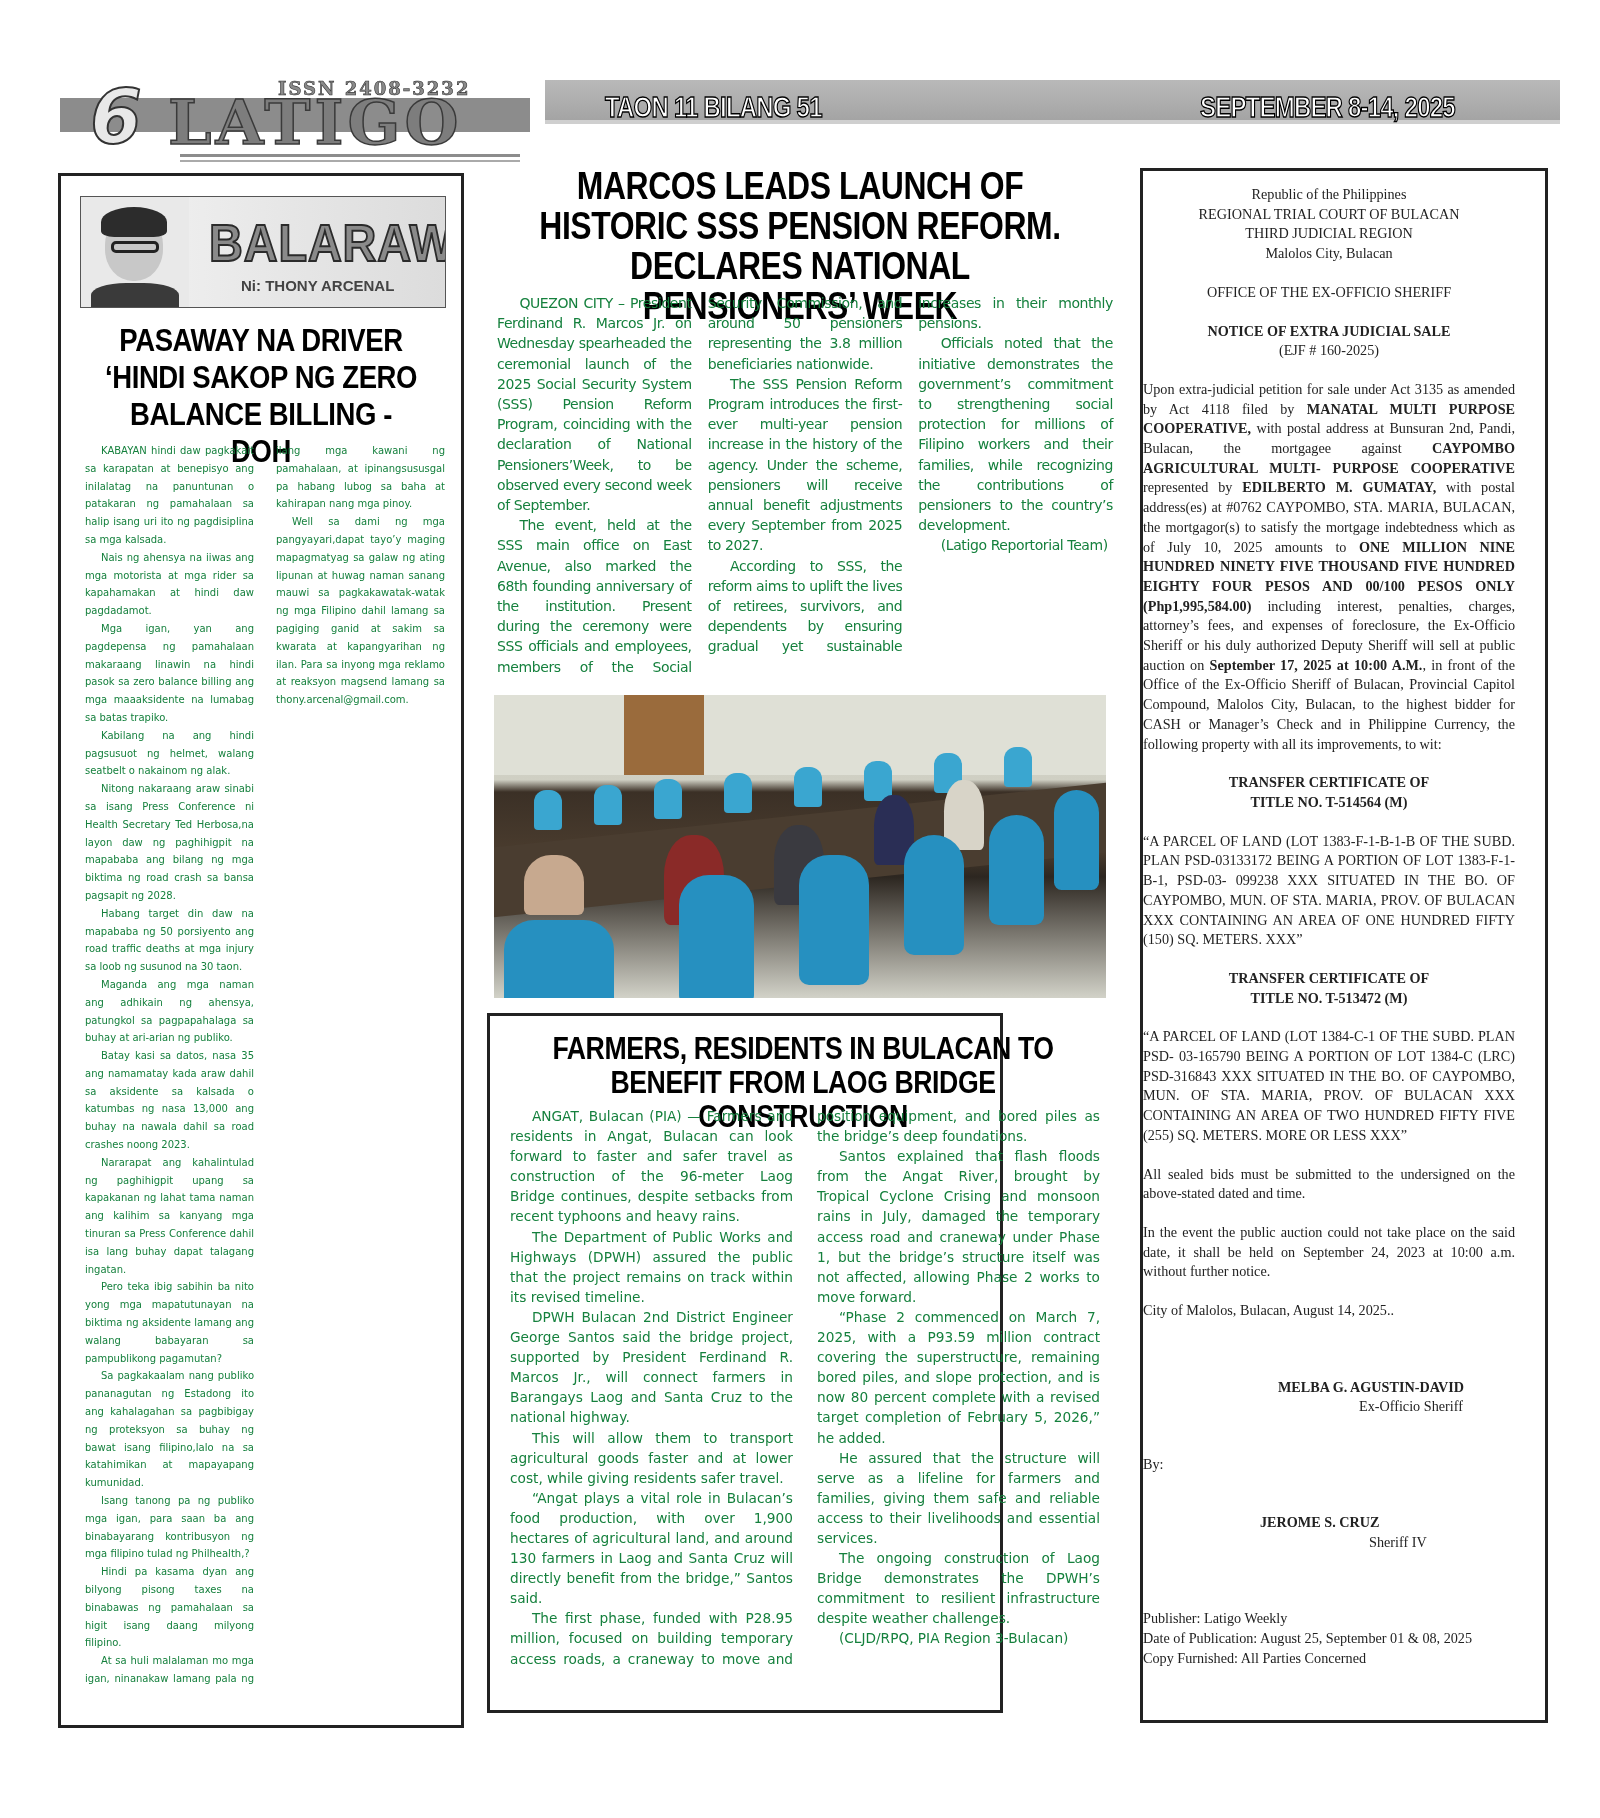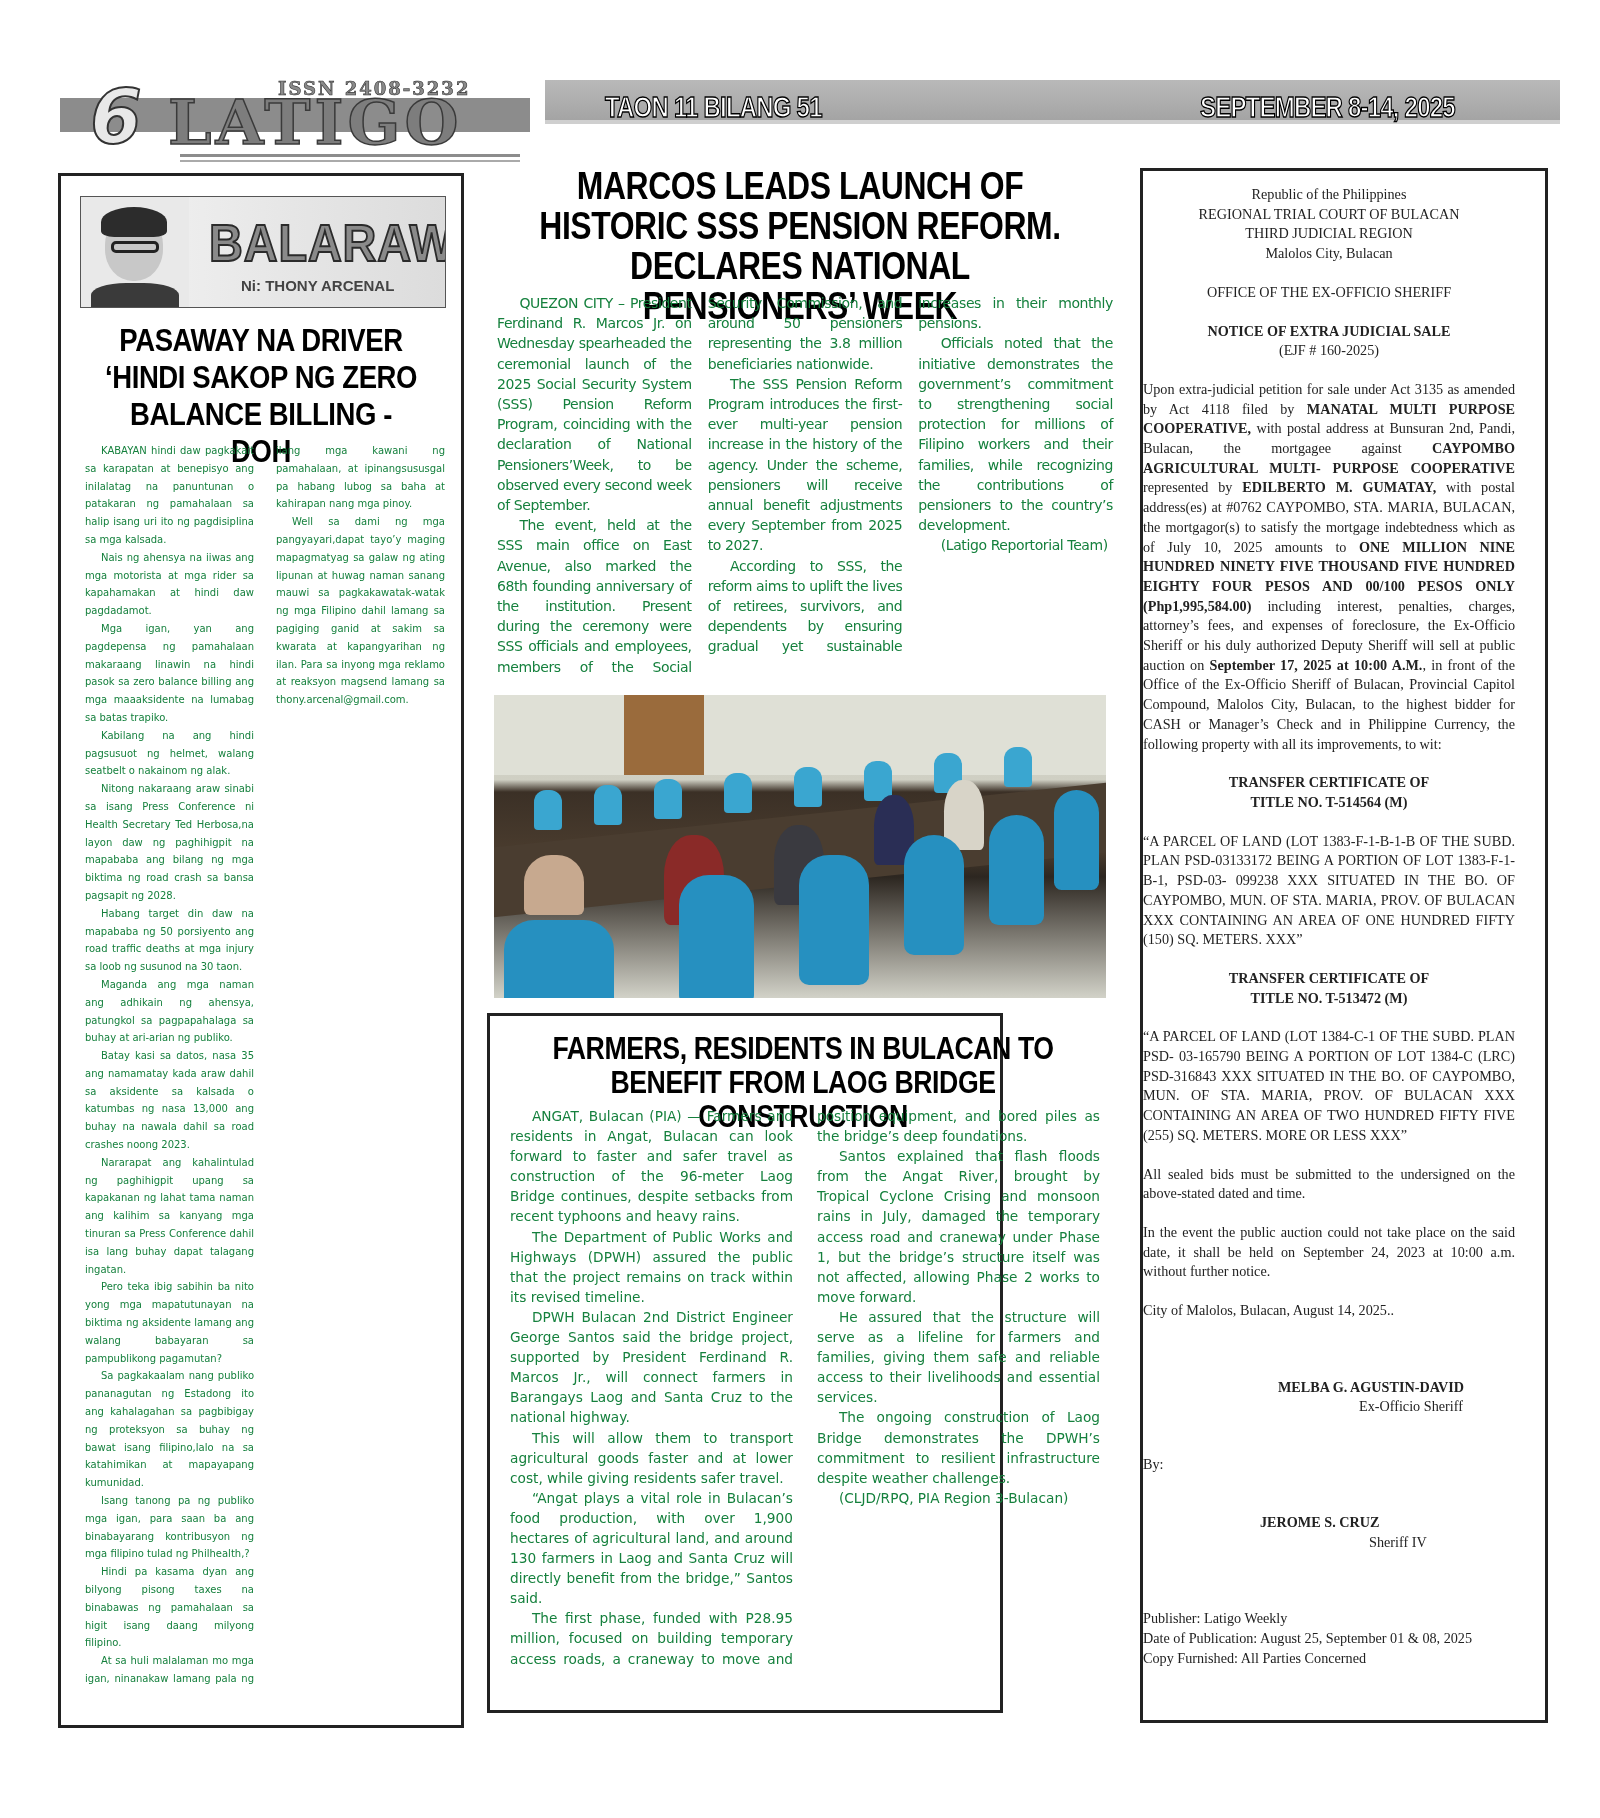--- a/index.html
+++ b/index.html
@@ -178,20 +178,21 @@
 <section class="box box-bridge">
   <h2 class="headline hl-bridge">FARMERS, RESIDENTS IN BULACAN TO BENEFIT FROM LAOG BRIDGE CONSTRUCTION</h2>
   <div class="text-cols cols-bridge" id="bridge-body">
       <p>ANGAT, Bulacan (PIA) — Farmers and residents in Angat, Bulacan can look forward to faster and safer travel as construction of the 96-meter Laog Bridge continues, despite setbacks from recent typhoons and heavy rains.</p>
       <p>The Department of Public Works and Highways (DPWH) assured the public that the project remains on track within its revised timeline.</p>
       <p>DPWH Bulacan 2nd District Engineer George Santos said the bridge project, supported by President Ferdinand R. Marcos Jr., will connect farmers in Barangays Laog and Santa Cruz to the national highway.</p>
       <p>This will allow them to transport agricultural goods faster and at lower cost, while giving residents safer travel.</p>
       <p>“Angat plays a vital role in Bulacan’s food production, with over 1,900 hectares of agricultural land, and around 130 farmers in Laog and Santa Cruz will directly benefit from the bridge,” Santos said.</p>
       <p>The first phase, funded with P28.95 million, focused on building temporary access roads, a craneway to move and position equipment, and bored piles as the bridge’s deep foundations.</p>
       <p>Santos explained that flash floods from the Angat River, brought by Tropical Cyclone Crising and monsoon rains in July, damaged the temporary access road and craneway under Phase 1, but the bridge’s structure itself was not affected, allowing Phase 2 works to move forward.</p>
+      <p>“Phase 2 commenced on March 7, 2025, with a P93.59 million contract covering the superstructure, remaining bored piles, and slope protection, and is now 80 percent complete with a revised target completion of February 5, 2026,” he added.</p>
       <p>He assured that the structure will serve as a lifeline for farmers and families, giving them safe and reliable access to their livelihoods and essential services.</p>
       <p>The ongoing construction of Laog Bridge demonstrates the DPWH’s commitment to resilient infrastructure despite weather challenges.</p>
       <p>(CLJD/RPQ, PIA Region 3-Bulacan)</p>
     </div>
 </section>
 
 <section class="box col-right">
   <div class="legal">
     <div class="center">Republic of the Philippines</div>
     <div class="center">REGIONAL TRIAL COURT OF BULACAN</div>

